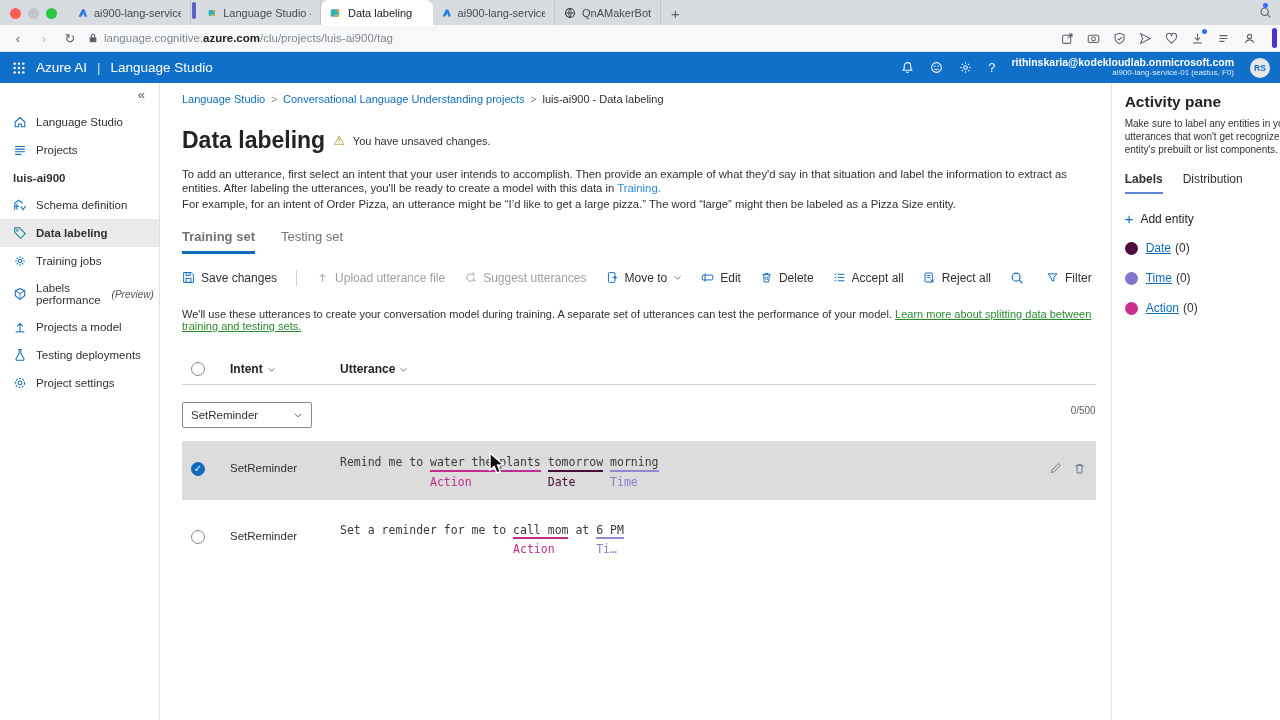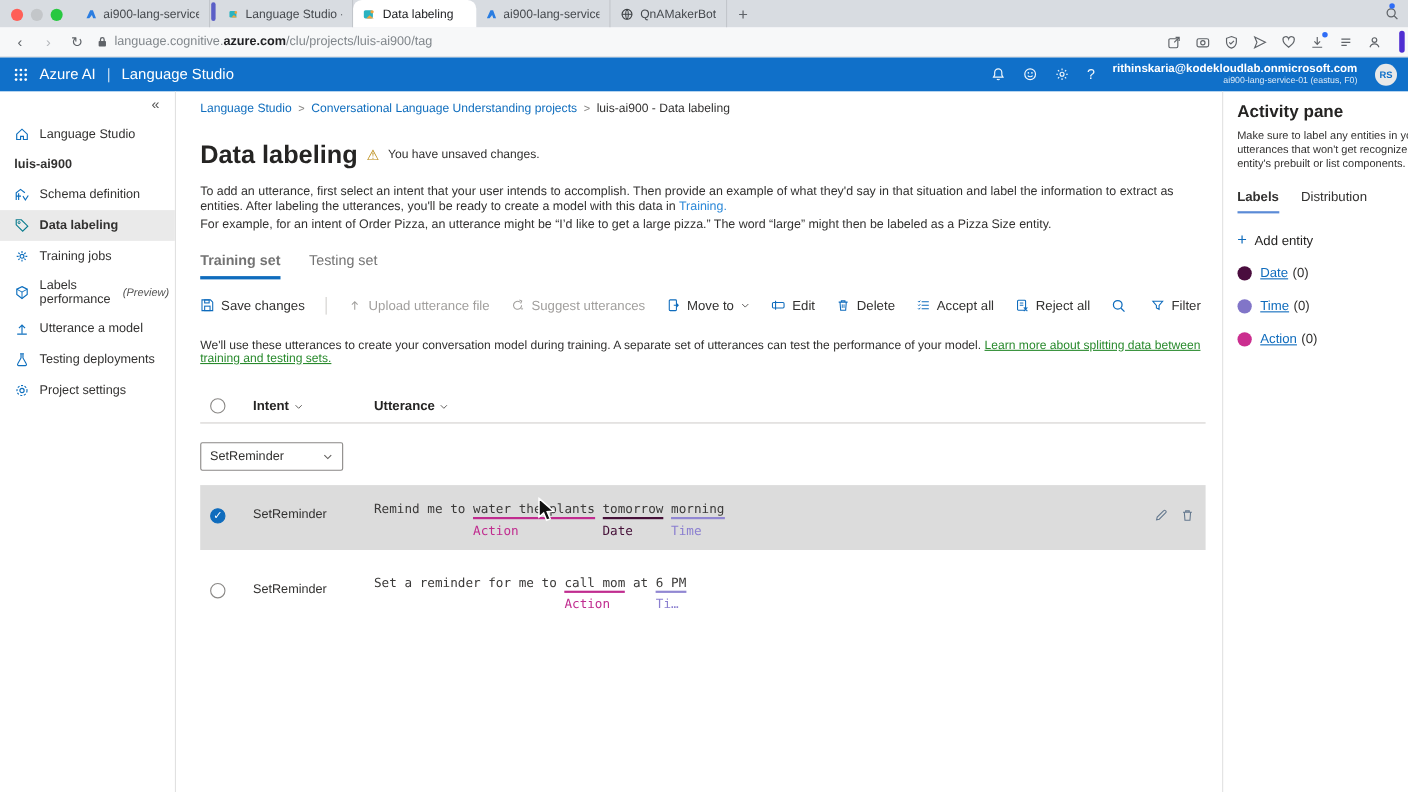--- a/index.html
+++ b/index.html
@@ -306,20 +306,26 @@
 
   <div class="sidebar">
     <div class="collapse">«</div>
 
     <div class="side-item">
       <svg width="14" height="14" viewBox="0 0 16 16">
           <path d="M2.5 8L8 2.8 13.5 8v5.5h-4v-3.2h-3v3.2h-4z" fill="none" stroke="#0e6fbe" stroke-width="1.2"></path>
         </svg>
       <span>Language Studio</span>
     </div>
+    <div class="side-item">
+      <svg width="14" height="14" viewBox="0 0 16 16">
+          <path d="M2.5 4h11M2.5 7h11M2.5 10h11M2.5 13h7" stroke="#0e6fbe" stroke-width="1.2"></path>
+        </svg>
+      <span>Projects</span>
+    </div>
 
     <div class="side-proj">luis-ai900</div>
 
     <div class="side-item">
       <svg width="14" height="14" viewBox="0 0 16 16">
           <path d="M2 13.5V6l4.5-3.5L11 6M2 9.5h5M4.5 6.5v7" fill="none" stroke="#0e6fbe" stroke-width="1.2"></path>
           <path d="M9 9.5l2.5 4 3-4.7" fill="none" stroke="#0e6fbe" stroke-width="1.2"></path>
         </svg>
       <span>Schema definition</span>
     </div>
@@ -343,21 +349,21 @@
           <path d="M2.6 4.5L8 7.4l5.4-2.9M8 7.4v6.8" fill="none" stroke="#0e6fbe" stroke-width="1"></path>
         </svg>
       <span>Labels performance</span>
       <span class="preview">(Preview)</span>
     </div>
     <div class="side-item">
       <svg width="14" height="14" viewBox="0 0 16 16">
           <path d="M8 13V4M4.8 7.2L8 4l3.2 3.2" fill="none" stroke="#0e6fbe" stroke-width="1.2"></path>
           <path d="M3 13.5h10" stroke="#0e6fbe" stroke-width="1.2"></path>
         </svg>
-      <span>Utterance a model</span>
+      <span>Projects a model</span>
     </div>
     <div class="side-item">
       <svg width="14" height="14" viewBox="0 0 16 16">
           <path d="M6 1.8h4M7 1.8v4.4l-3.4 6a1.2 1.2 0 0 0 1 1.9h6.8a1.2 1.2 0 0 0 1-1.9L9 6.2V1.8" fill="none" stroke="#0e6fbe" stroke-width="1.2"></path>
         </svg>
       <span>Testing deployments</span>
     </div>
     <div class="side-item">
       <svg width="14" height="14" viewBox="0 0 16 16">
           <circle cx="8" cy="8" r="2.2" fill="none" stroke="#0e6fbe" stroke-width="1.2"></circle>
@@ -494,20 +500,21 @@
     </div>
 
     <div class="entry-row">
       <div class="intent-select">
         <span>SetReminder</span>
         <svg width="10" height="10" viewBox="0 0 16 16">
             <path d="M3 6l5 5 5-5" fill="none" stroke="#605e5c" stroke-width="1.6"></path>
           </svg>
       </div>
       <div class="utt-input-wrap">
+        <div class="charcount">0/500</div>
       </div>
     </div>
 
     <div class="rows">
 
       <div class="data-row selected">
         <div class="col-check">
             <span class="radio checked">✓</span>
           </div>
         <div class="row-intent">SetReminder</div>

